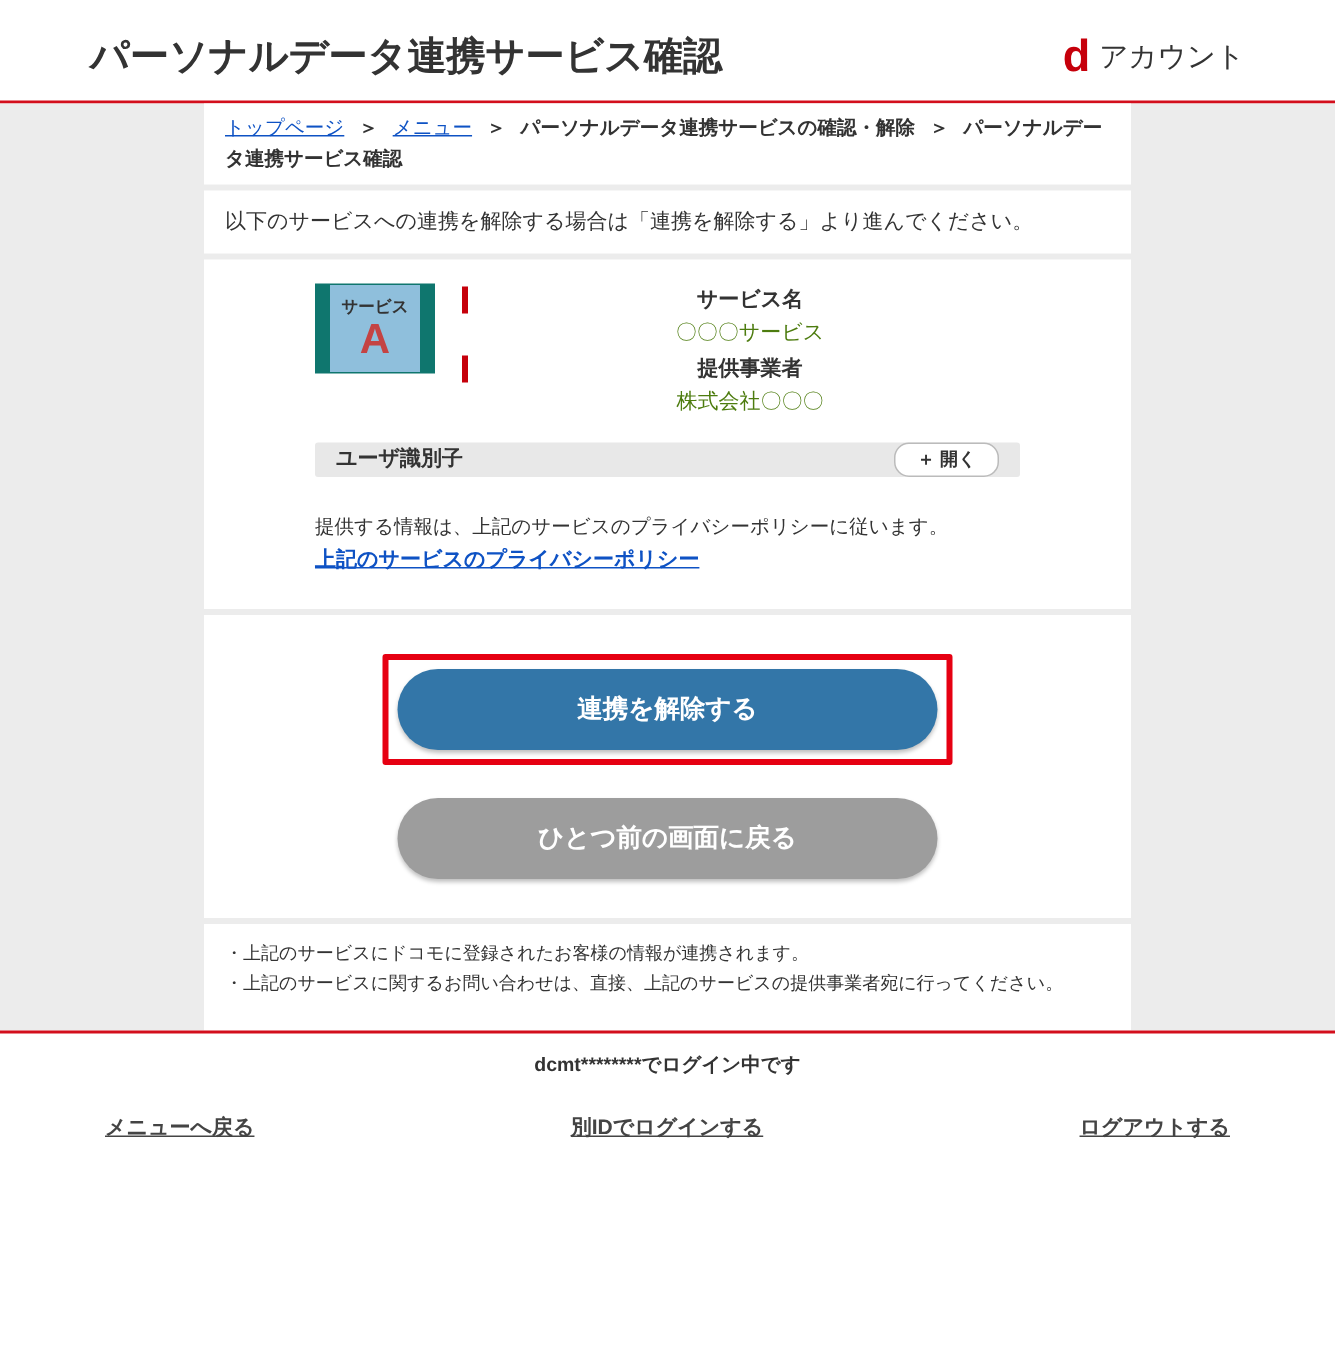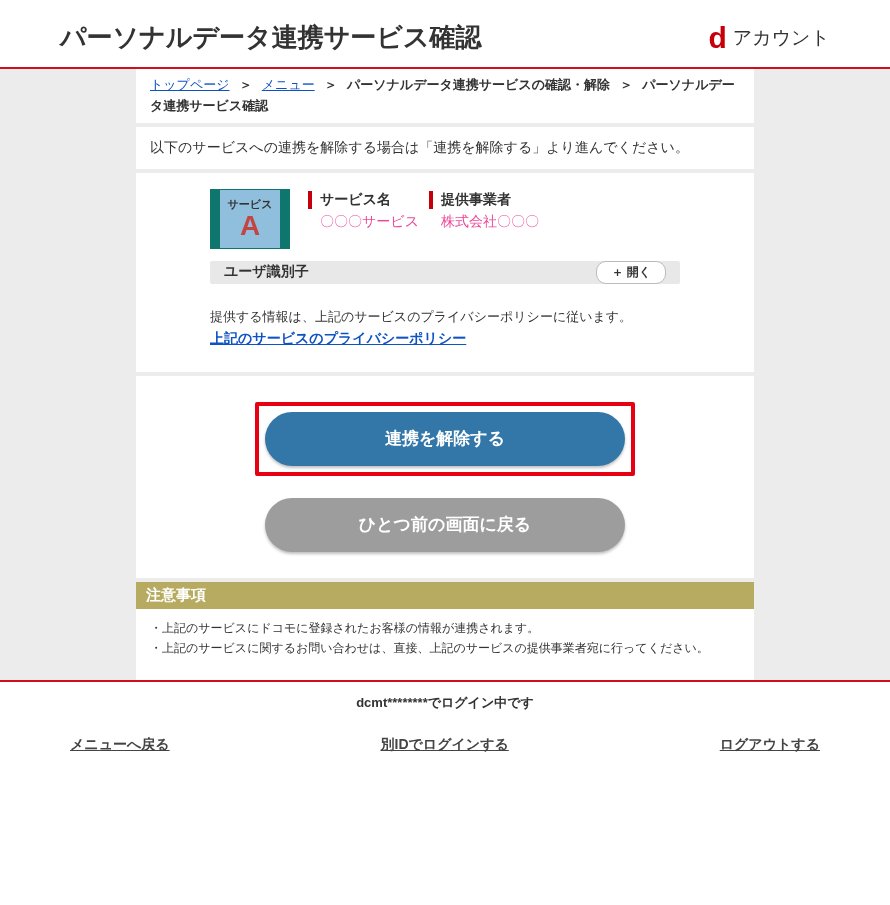--- a/index.html
+++ b/index.html
@@ -120,33 +120,34 @@
   }
   .svc-letter {
     font-size: 28px;
     font-weight: 800;
     color: #c44343;
     line-height: 1;
   }
   .service-detail {
     flex: 1;
     display: flex;
-    gap: 10px;
+    flex-direction: column;
     padding-top: 2px;
+    text-align: center;
   }
   .kv-label {
     font-size: 14px;
     font-weight: 700;
     color: #333;
     border-left: 4px solid #c6000b;
     padding-left: 8px;
   }
   .kv-value {
     font-size: 14px;
-    color: #ec4899;
+    color: #4d7c0f;
     padding-left: 12px;
     margin-top: 4px;
     margin-bottom: 6px;
   }
   
   .uid-bar {
     background: #e8e8e8;
     padding: 0 14px;
     margin: 0 60px;
     display: flex;
@@ -325,21 +326,20 @@
       </div>
 
       <div class="btn-panel">
         <div class="highlight-frame">
           <button class="big-btn btn-primary">連携を解除する</button>
         </div>
         <button class="big-btn btn-secondary">ひとつ前の画面に戻る</button>
       </div>
 
       <div class="notes">
-        <div class="notes-heading">注意事項</div>
         <div class="notes-body">
           <div class="bullet">・上記のサービスにドコモに登録されたお客様の情報が連携されます。</div>
           <div class="bullet">・上記のサービスに関するお問い合わせは、直接、上記のサービスの提供事業者宛に行ってください。</div>
         </div>
       </div>
 
     </div>
   </div>
 
   <div class="red-line2"></div>

